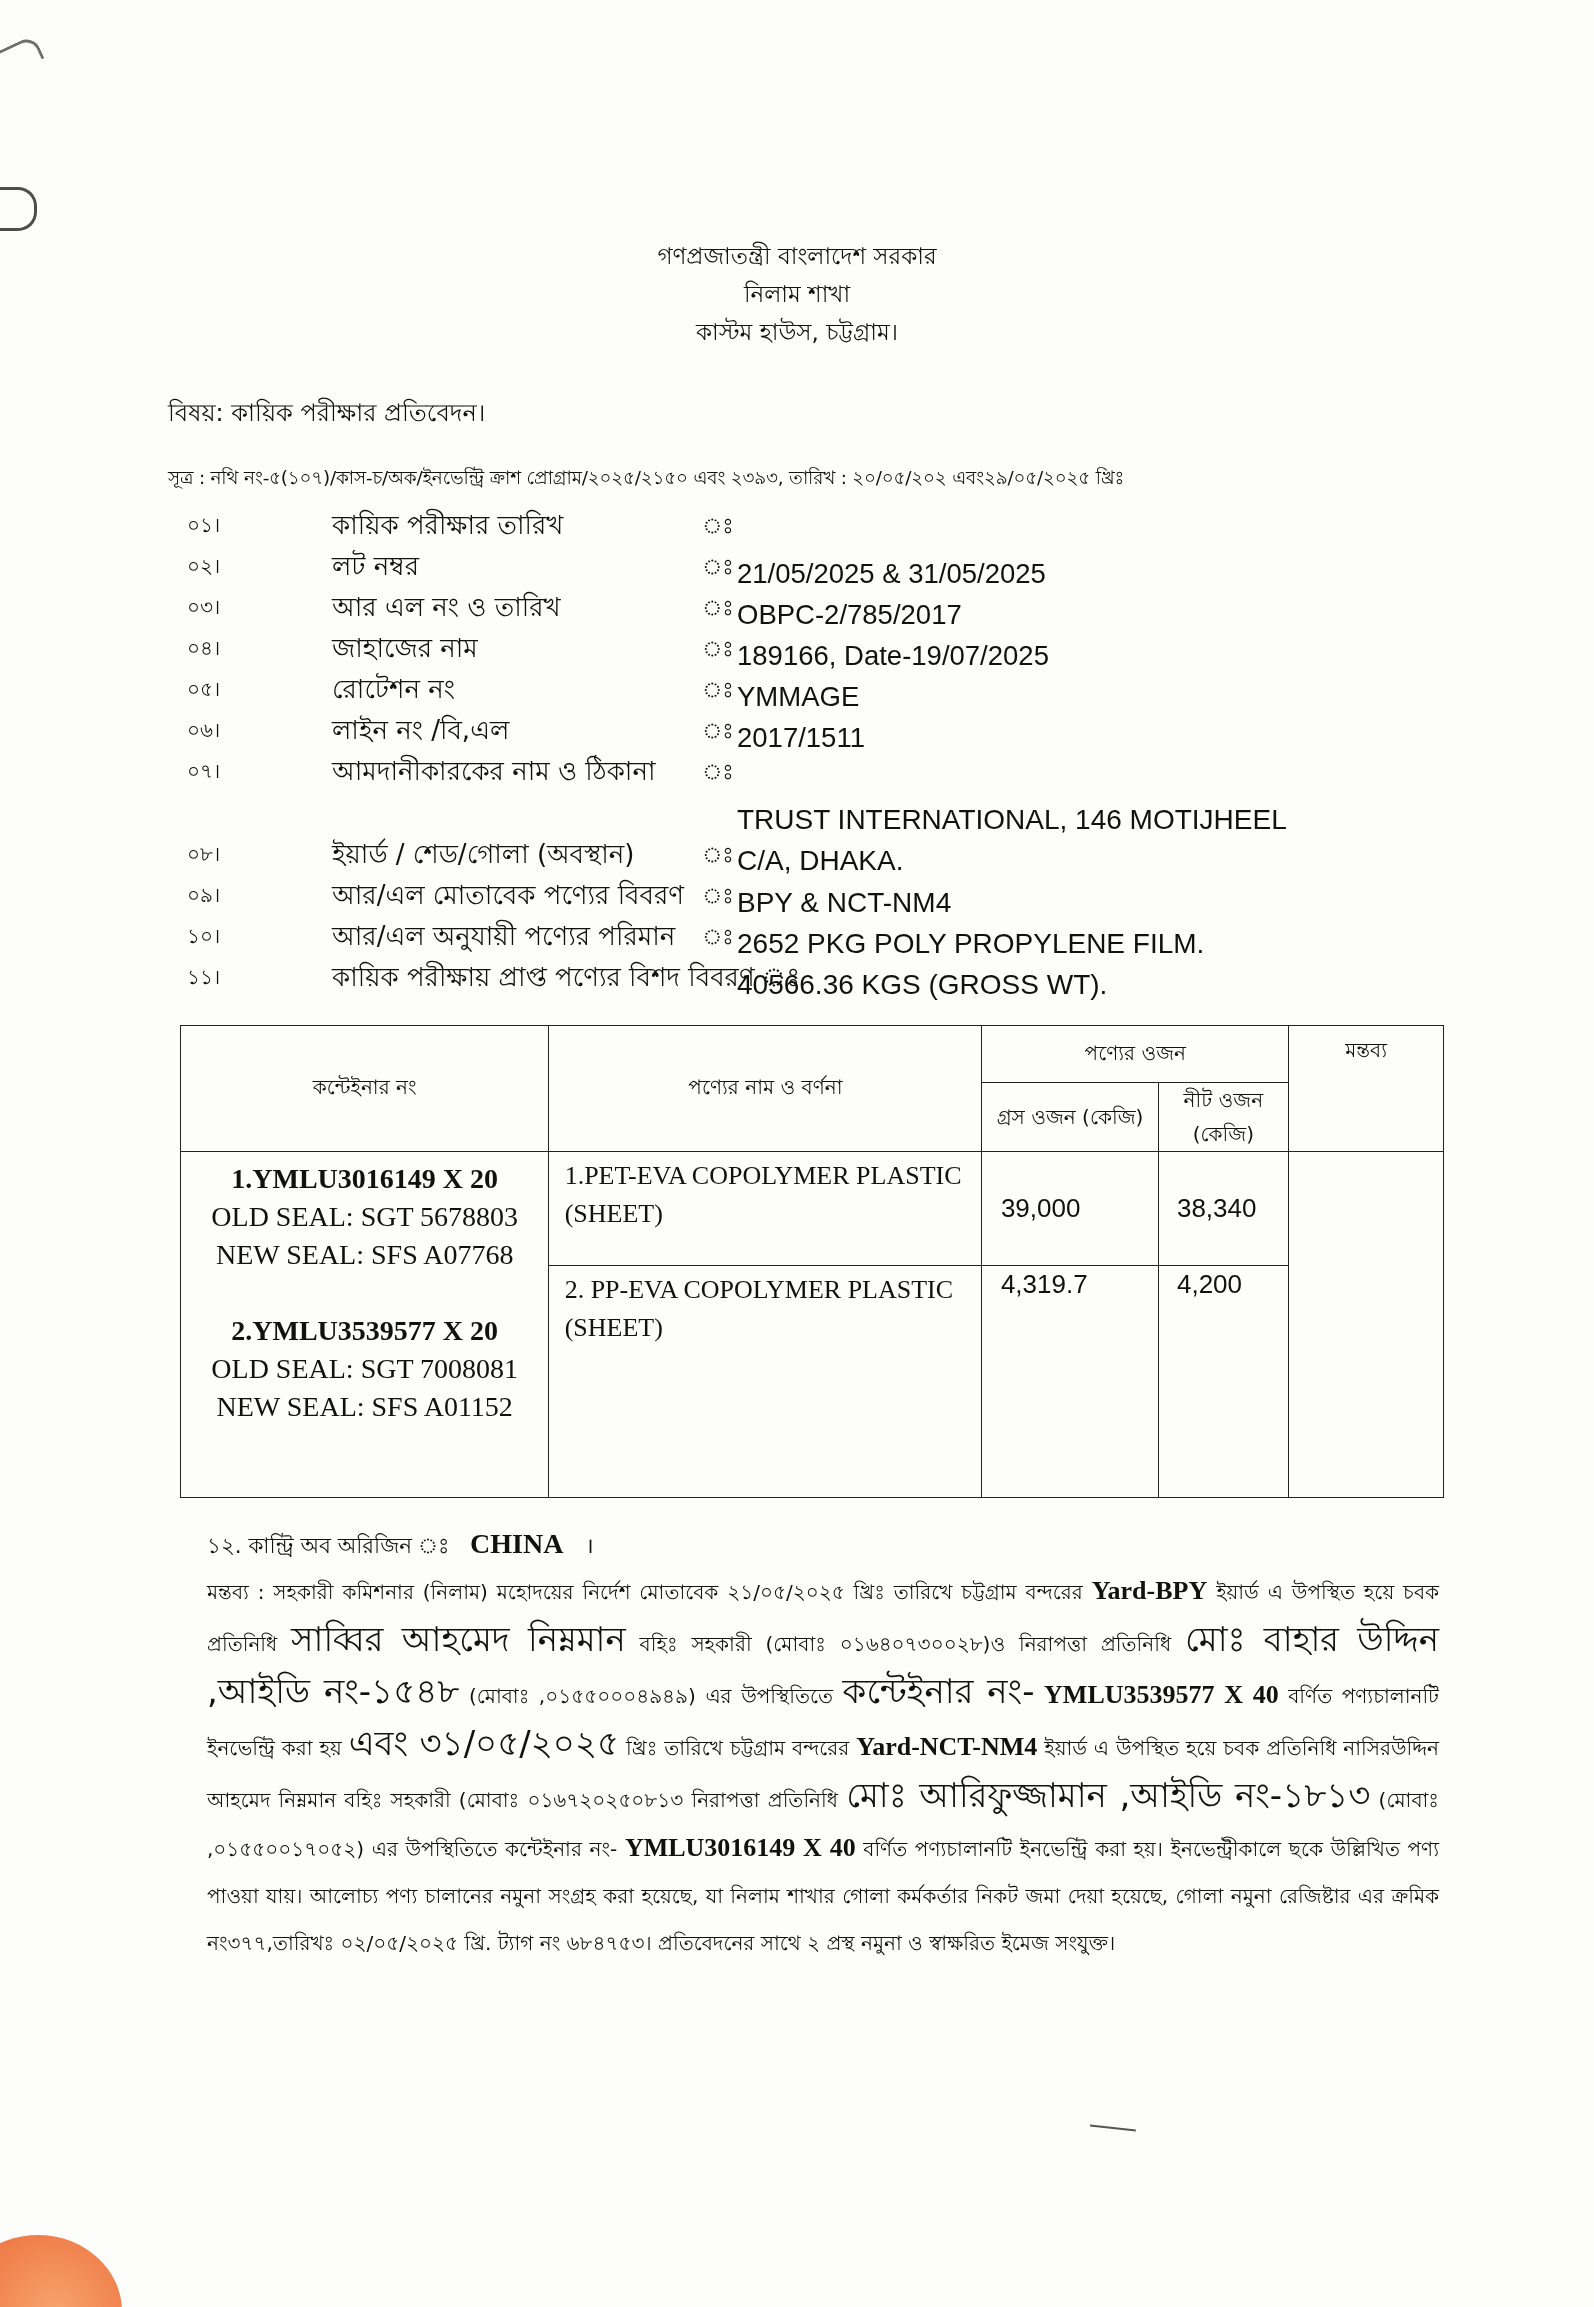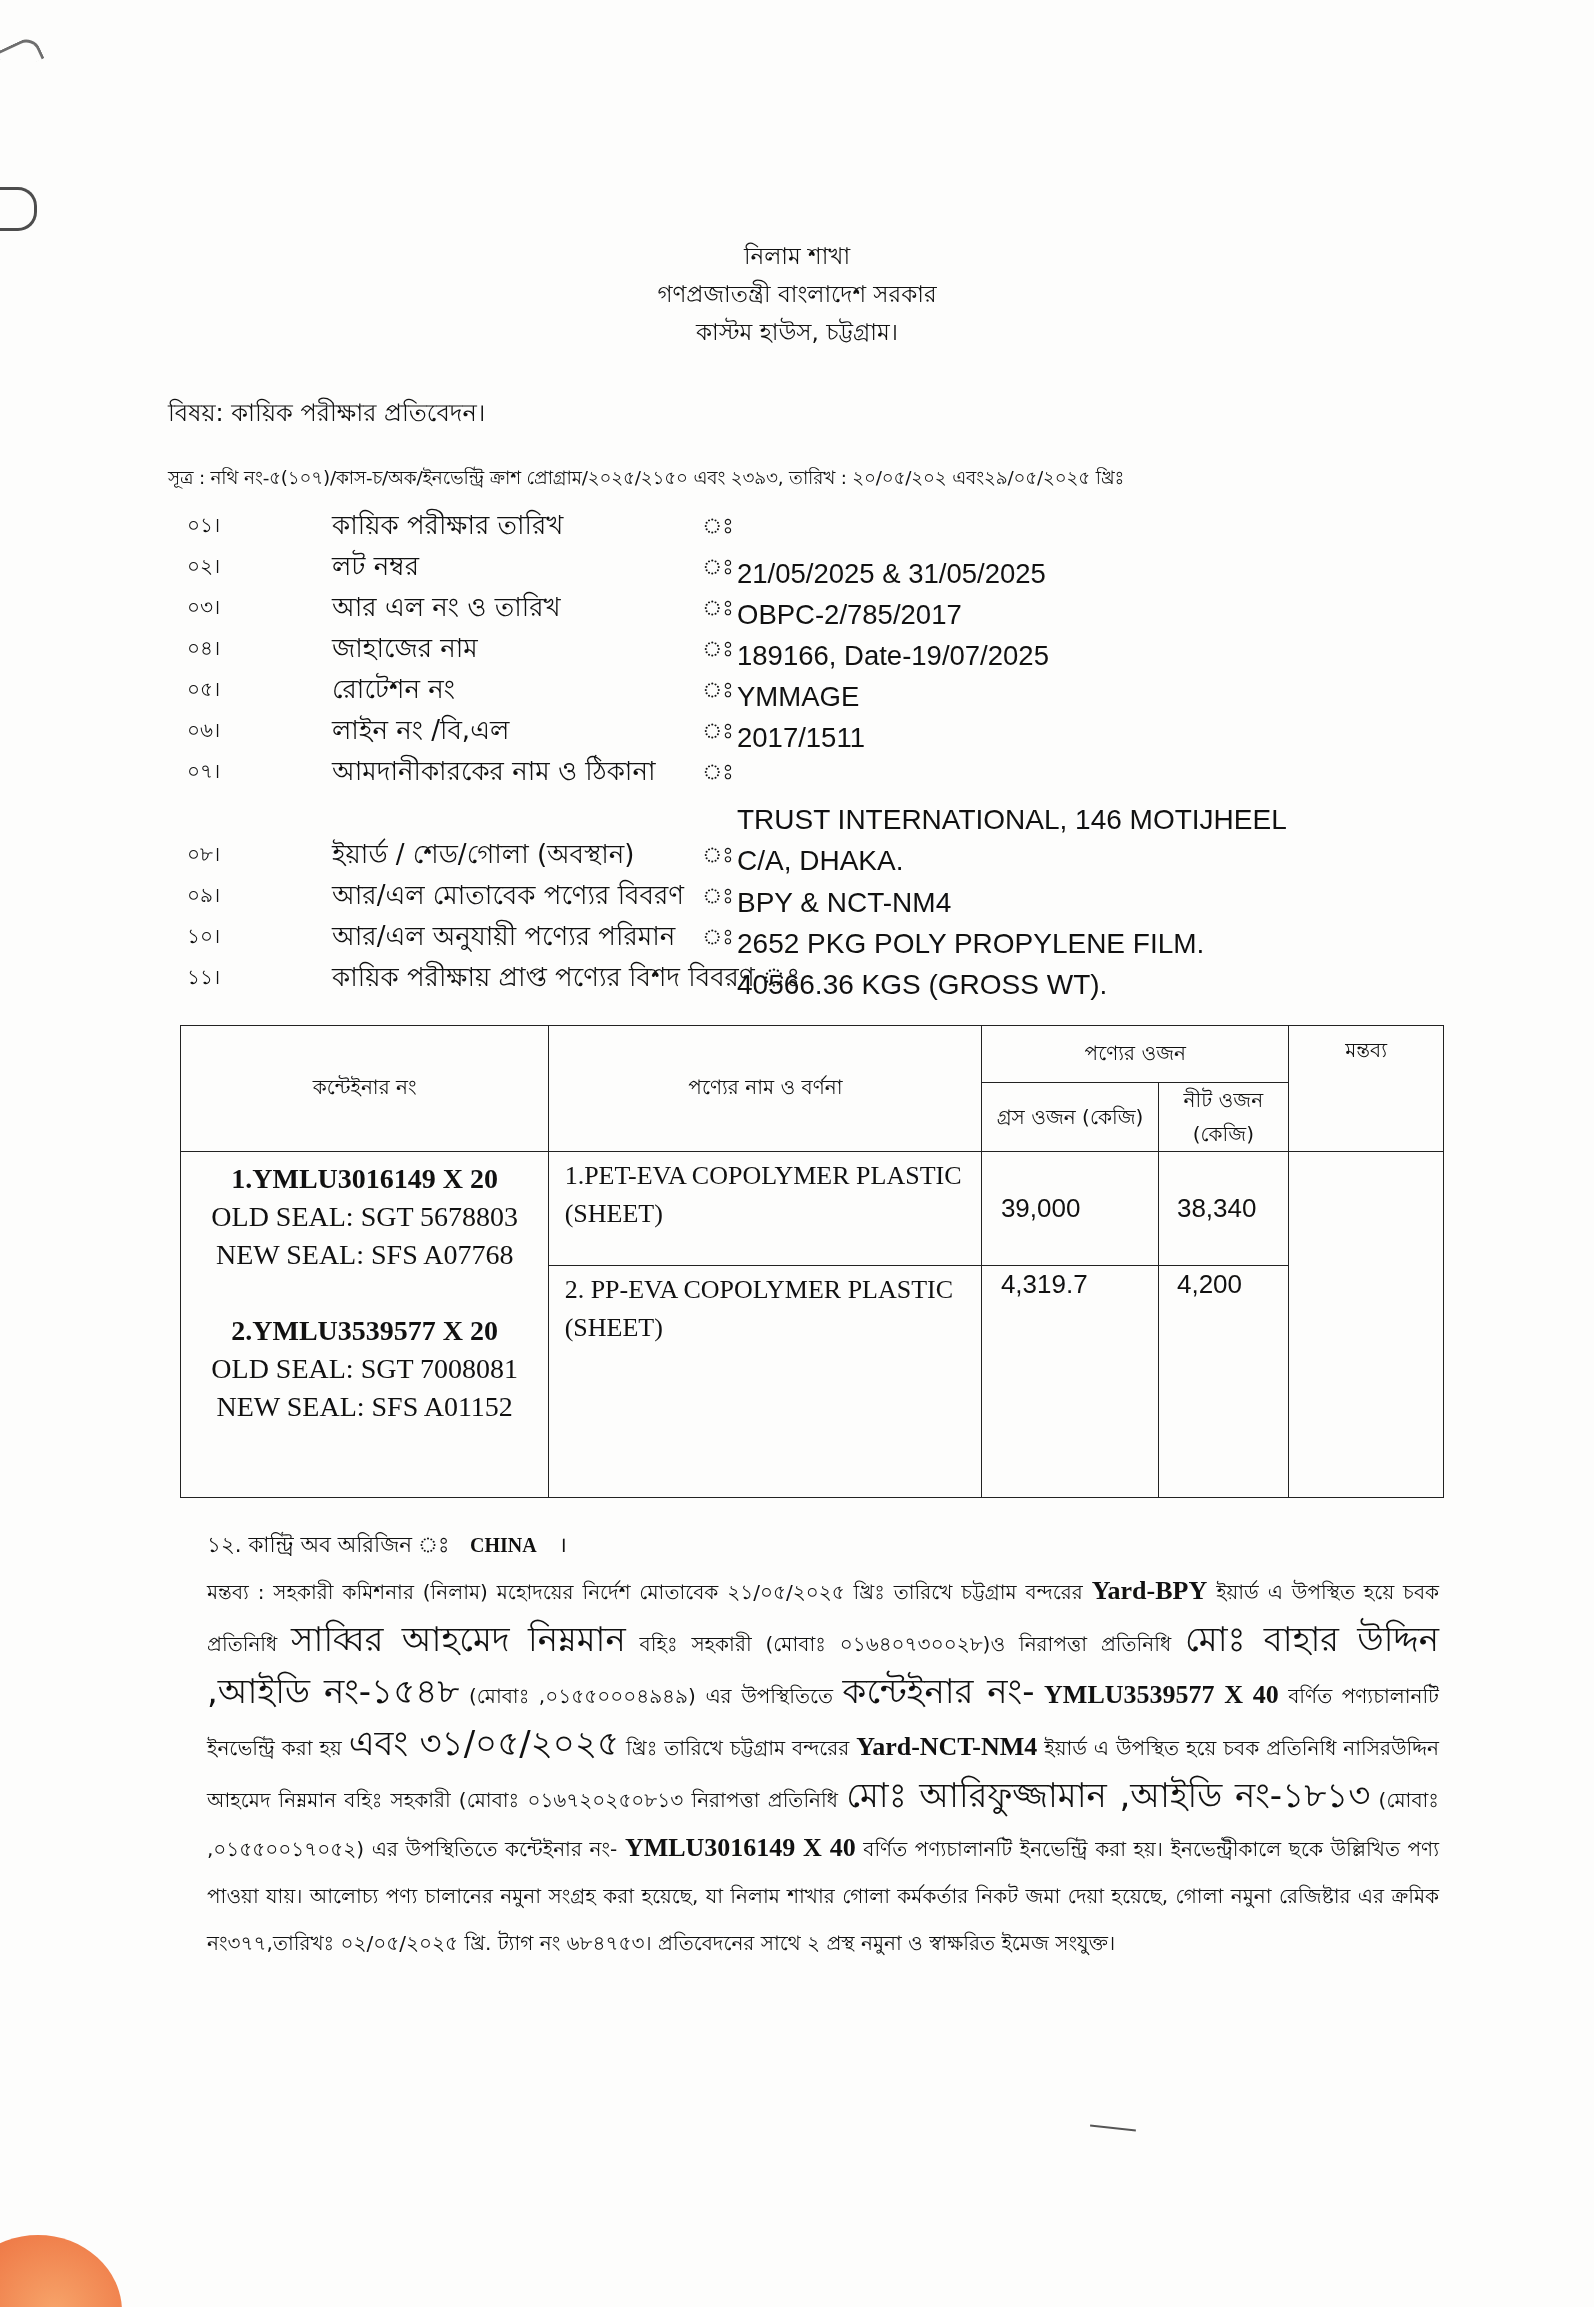--- a/index.html
+++ b/index.html
@@ -28,38 +28,38 @@
   }
   table.goods td, table.goods th { border: 1.5px solid #222; vertical-align: top; padding: 0; }
   table.goods th { font-weight: normal; font-size: 20px; text-align: center; }
   .c1 { width: 364px; } .c2 { width: 428px; } .c3 { width: 174px; } .c4 { width: 129px; } .c5 { width: 153px; }
   .cont { font-family: "Liberation Serif", serif; font-size: 28px; line-height: 38px; text-align: center; padding: 7.6px 3.1px !important; }
   .cont .bold { font-weight: bold; }
   .prod { font-family: "Liberation Serif", serif; font-size: 26px; line-height: 38px; padding: 4.6px 15.3px !important; height: 104px; }
   .num { font-family: "Liberation Sans", sans-serif; font-size: 26px; padding: 0 18.4px !important; }
   .para { left: 207px; width: 1232px; }
   .coo { top: 1528px; font-size: 21.4px; }
-  .coo .en { font-family: "Liberation Serif", serif; font-size: 20px; font-weight: bold; margin-left: 13.8px; }
+  .coo .en { font-family: "Liberation Serif", serif; font-size: 28px; font-weight: bold; margin-left: 13.8px; }
   .remarks { top: 1567px; font-size: 20px; line-height: 47px; text-align: justify; }
   .remarks b { font-family: "Liberation Serif", serif; font-size: 26px; }
   .remarks .big { font-size: 34px; }
   .mark-tl { left: 0; top: 42px; width: 38px; height: 23px; border-top: 3.1px solid #333; border-right: 3.1px solid #333; border-radius: 0 15.3px 0 0; transform: rotate(-25deg); opacity: .7; }
   .mark-tl2 { left: 0; top: 187px; width: 34px; height: 38px; border: 3.1px solid #222; border-left: none; border-radius: 0 19px 19px 0; opacity: .8; }
   .stamp { left: -46px; top: 2235px; width: 168px; height: 153px; border-radius: 50%; background: radial-gradient(circle at 60% 50%, #f7a46a, #f0804c 60%, #e66a3c); }
   .dash { left: 1090px; top: 2127px; width: 46px; height: 1.5px; background: #555; transform: rotate(6deg); }
 </style>
 </head>
 <body>
 
 <div class="abs mark-tl"></div>
 <div class="abs mark-tl2"></div>
 
 <div class="abs header">
+  <div>গণপ্রজাতন্ত্রী বাংলাদেশ সরকার</div>
   <div>নিলাম শাখা</div>
-  <div>গণপ্রজাতন্ত্রী বাংলাদেশ সরকার</div>
   <div>কাস্টম হাউস, চট্টগ্রাম।</div>
 </div>
 
 <div class="abs subject">বিষয়: কায়িক পরীক্ষার প্রতিবেদন।</div>
 <div class="abs ref">সূত্র : নথি নং-৫(১০৭)/কাস-চ/অক/ইনভেন্ট্রি ক্রাশ প্রোগ্রাম/২০২৫/২১৫০ এবং ২৩৯৩, তারিখ : ২০/০৫/২০২ এবং২৯/০৫/২০২৫ খ্রিঃ</div>
 
 <div class="abs fields">
   <div class="frow">
     <span class="fnum">০১।</span>
     <span class="flabel">কায়িক পরীক্ষার তারিখ</span>

